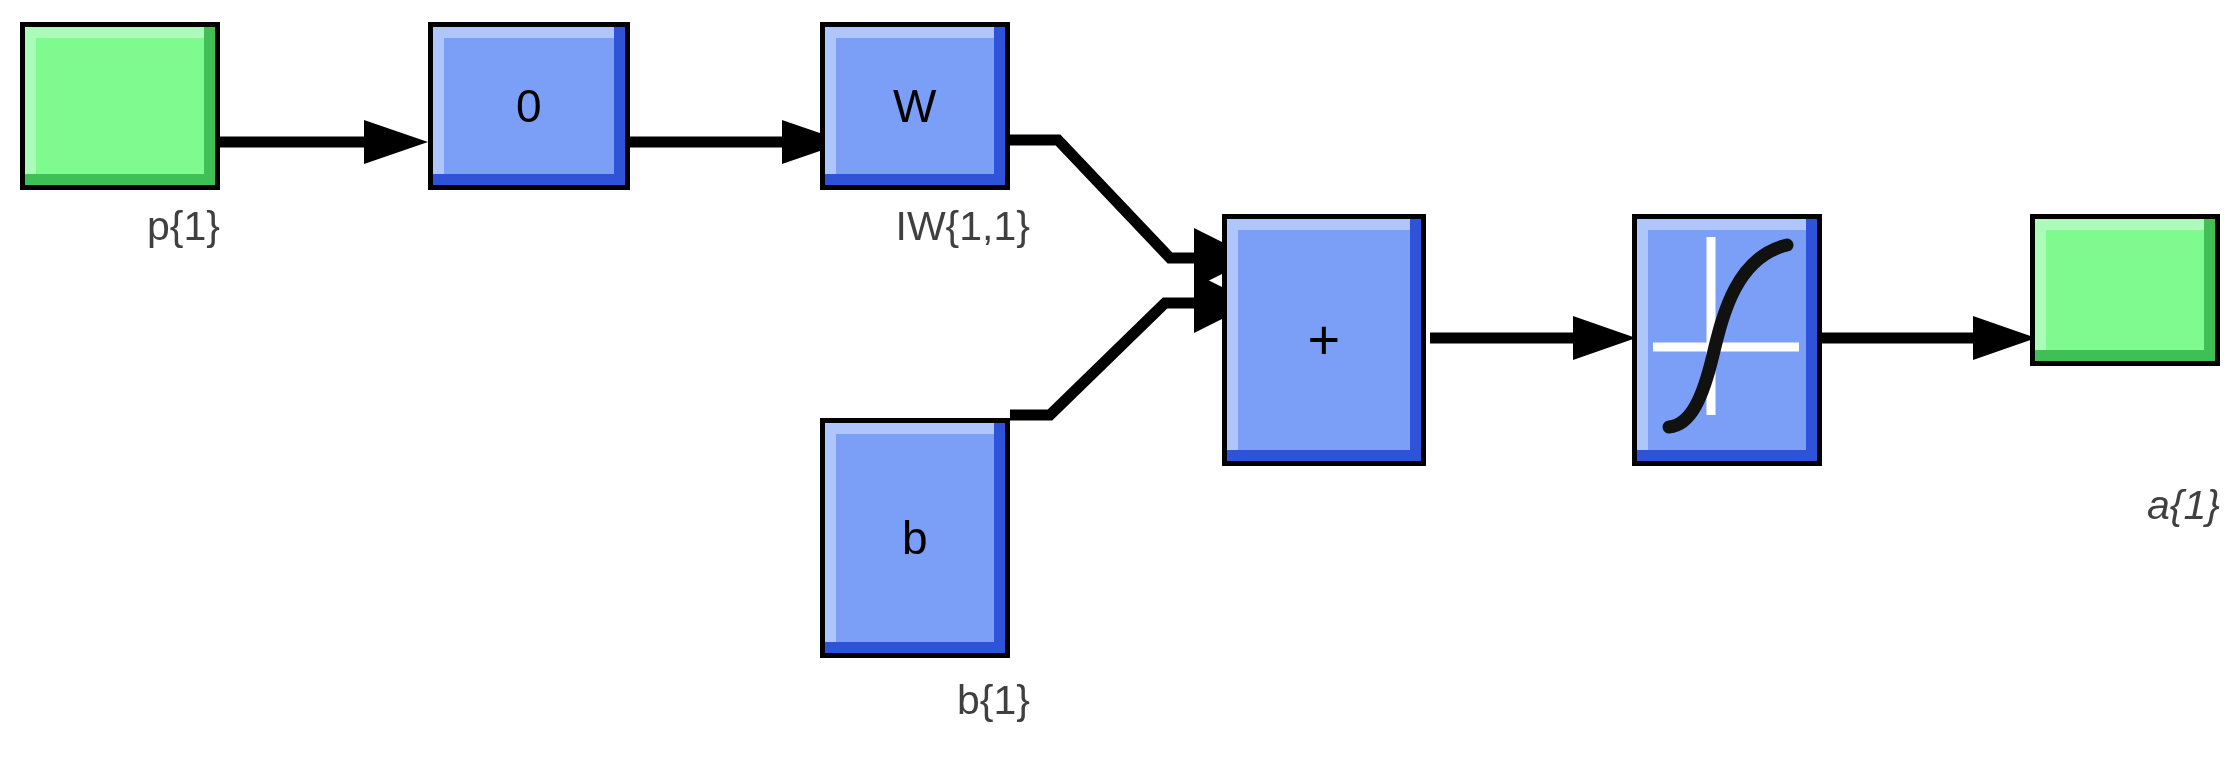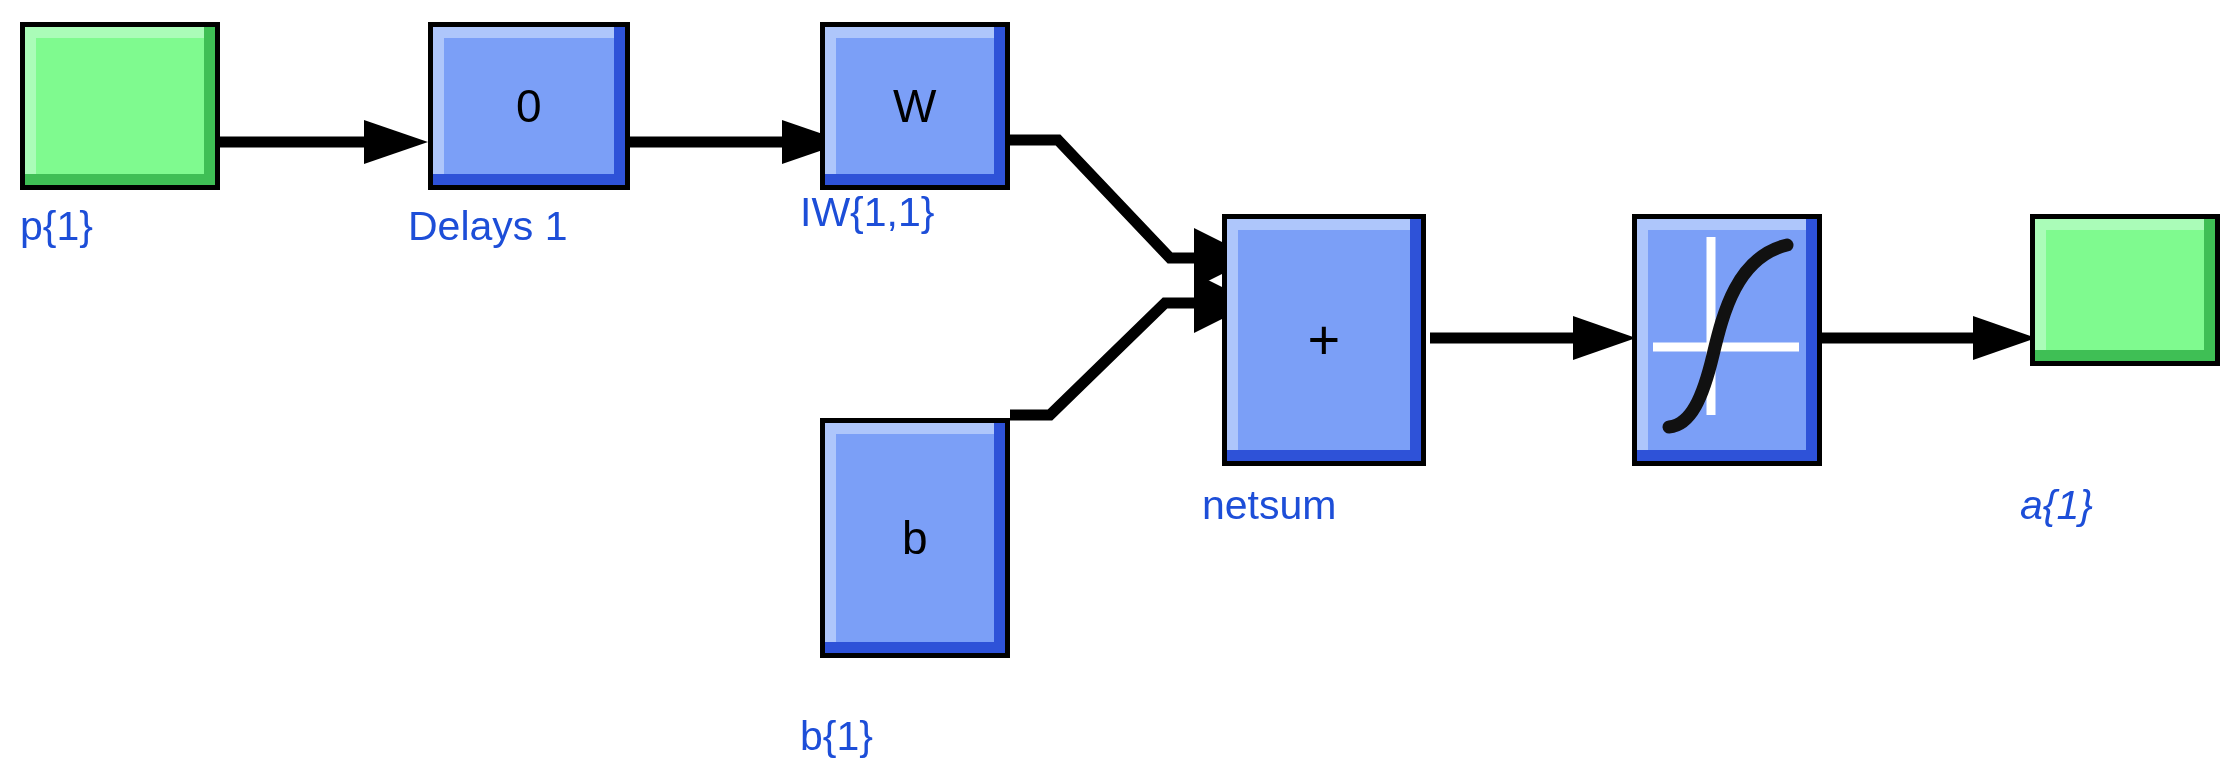--- a/index.html
+++ b/index.html
@@ -65,25 +65,25 @@
     font-weight:400;
     line-height:1;
     letter-spacing:0.5px;
     user-select:none;
   }
   .block .glyph.plus{ font-size:56px; }
 
   
   .caption{
     position:absolute;
-    color:#1d4ed8;
+    color:#404040;
     font-size:41px;
     line-height:1;
     white-space:nowrap;
-    text-align:left;
+    text-align:right;
     user-select:none;
   }
 
   
   .wire{ position:absolute; }
   svg.wire{ overflow:visible; }
   .wire path, .wire line{
     stroke:#000000;
     stroke-width:11;
     fill:none;
@@ -146,51 +146,49 @@
   <div class="caption" style="left:20px; top:206px; width:200px;">p{1}</div>
 
   <div class="block blue" style="left:428px; top:22px; width:202px; height:168px;">
     <div class="face"></div>
     <div class="bev-top"></div>
     <div class="bev-left"></div>
     <div class="bev-right"></div>
     <div class="bev-bottom"></div>
     <div class="glyph">0</div>
   </div>
-  <div class="caption" style="left:408px; top:206px; width:242px;">Delays 1</div>
 
   <div class="block blue" style="left:820px; top:22px; width:190px; height:168px;">
     <div class="face"></div>
     <div class="bev-top"></div>
     <div class="bev-left"></div>
     <div class="bev-right"></div>
     <div class="bev-bottom"></div>
     <div class="glyph">W</div>
   </div>
-  <div class="caption" style="left:800px; top:192px; width:230px;">IW{1,1}</div>
+  <div class="caption" style="left:800px; top:206px; width:230px;">IW{1,1}</div>
 
   <div class="block blue" style="left:820px; top:418px; width:190px; height:240px;">
     <div class="face"></div>
     <div class="bev-top"></div>
     <div class="bev-left"></div>
     <div class="bev-right"></div>
     <div class="bev-bottom"></div>
     <div class="glyph">b</div>
   </div>
-  <div class="caption" style="left:800px; top:716px; width:230px;">b{1}</div>
+  <div class="caption" style="left:800px; top:680px; width:230px;">b{1}</div>
 
   <div class="block blue" style="left:1222px; top:214px; width:204px; height:252px;">
     <div class="face"></div>
     <div class="bev-top"></div>
     <div class="bev-left"></div>
     <div class="bev-right"></div>
     <div class="bev-bottom"></div>
     <div class="glyph plus">+</div>
   </div>
-  <div class="caption" style="left:1202px; top:485px; width:244px;">netsum</div>
 
   <div class="block blue" style="left:1632px; top:214px; width:190px; height:252px;">
     <div class="face"></div>
     <div class="bev-top"></div>
     <div class="bev-left"></div>
     <div class="bev-right"></div>
     <div class="bev-bottom"></div>
 
     <svg class="tf-icon" viewBox="0 0 180 242" preserveAspectRatio="none">
 

